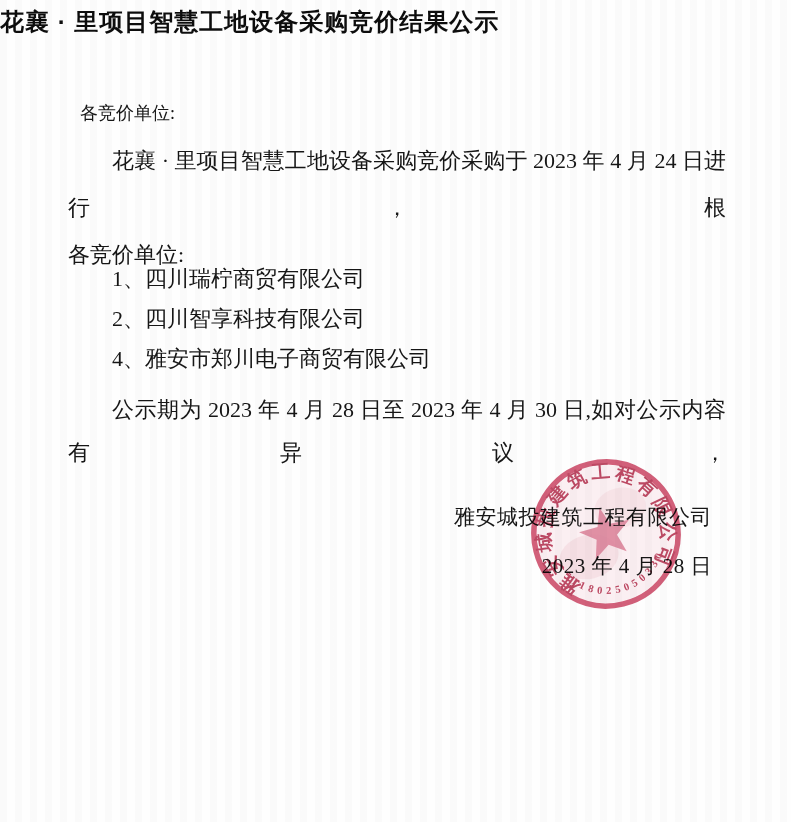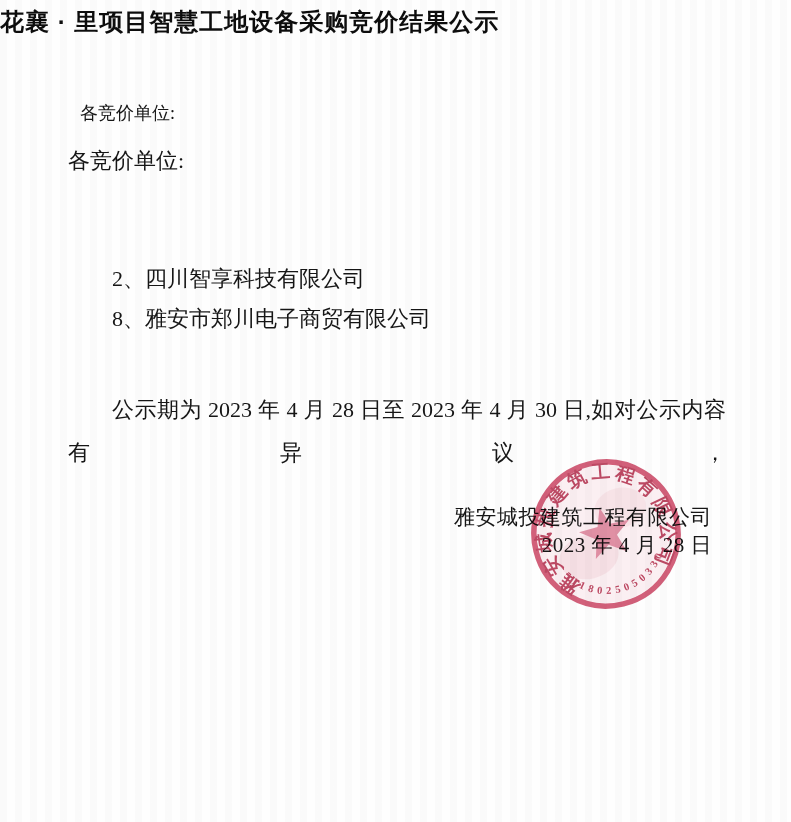--- a/index.html
+++ b/index.html
@@ -50,21 +50,21 @@
     line-height: 40px;
   }
   .signature {
     position: absolute;
     right: 79px; top: 503px;
     text-align: right;
     font-size: 21px;
     z-index: 1;
   }
   .signature .company { letter-spacing: 0.5px; }
-  .signature .date { letter-spacing: 0.5px; }
+  .signature .date { margin-top: 21px; letter-spacing: 0.5px; }
   .seal {
     position: absolute;
     left: 526px; top: 454px;
     width: 160px; height: 160px;
     mix-blend-mode: multiply;
     opacity: 0.88;
     z-index: 2;
     pointer-events: none;
   }
   .seal text { font-family: "Liberation Serif", serif; }
@@ -72,26 +72,28 @@
 </head>
 <body>
 
 <div class="page">
 
   <h1 class="doc-title">花襄 · 里项目智慧工地设备采购竞价结果公示</h1>
 
   <div class="salutation">各竞价单位:</div>
 
   <div class="para para-1">
+    <div class="line fill indent">花襄 · 里项目智慧工地设备采购竞价采购于 2023 年 4 月 24 日进行，根</div>
     <div class="line">各竞价单位:</div>
   </div>
 
   <div class="winners">
+    <div class="line">1、四川瑞柠商贸有限公司</div>
     <div class="line">2、四川智享科技有限公司</div>
-    <div class="line">8、雅安市郑川电子商贸有限公司</div>
+    <div class="line">4、雅安市郑川电子商贸有限公司</div>
   </div>
 
   <div class="para para-2">
     <div class="line fill indent">公示期为 2023 年 4 月 28 日至 2023 年 4 月 30 日,如对公示内容有异议，</div>
   </div>
 
   <div class="signature">
     <div class="company">雅安城投建筑工程有限公司</div>
     <div class="date">2023 年 4 月 28 日</div>
   </div>

